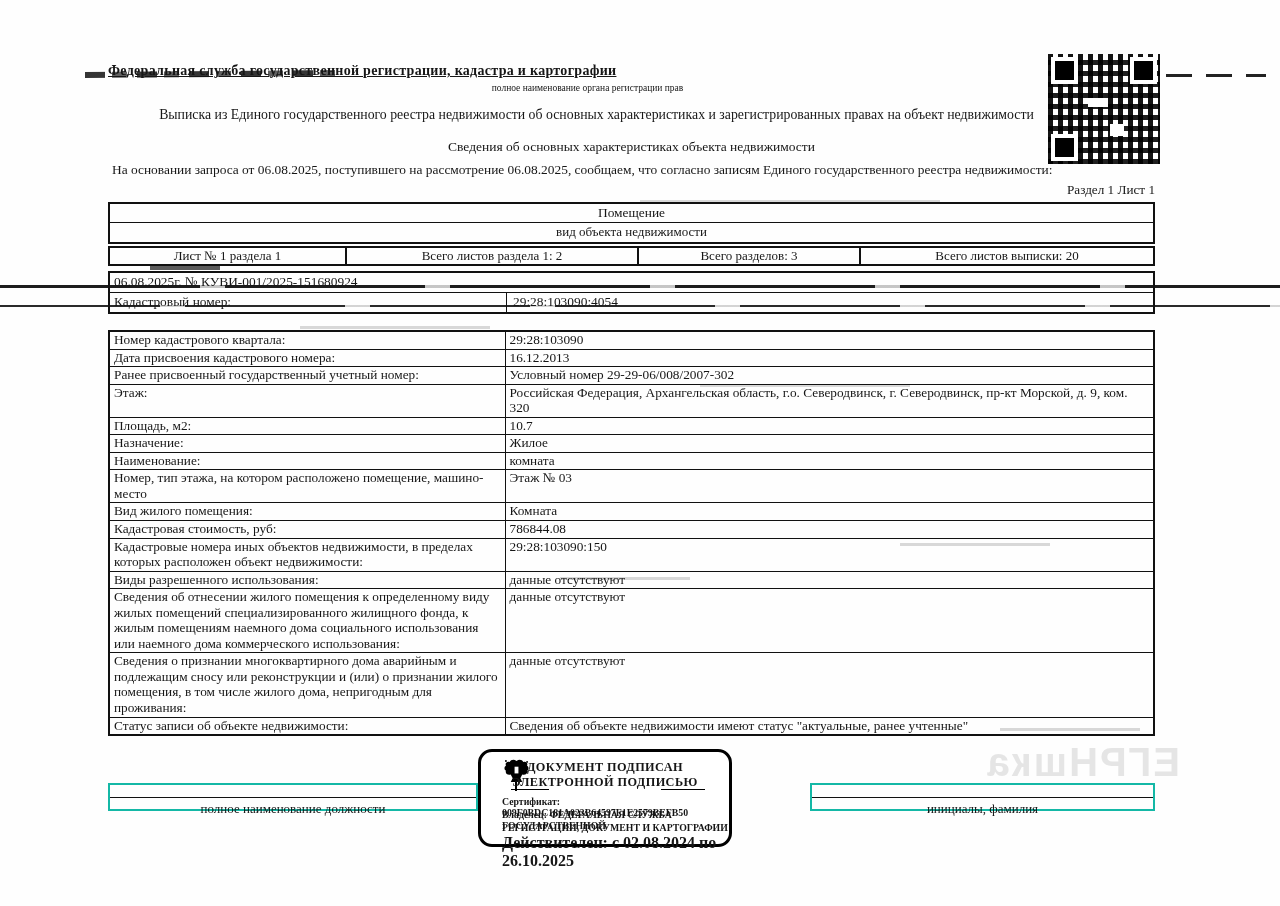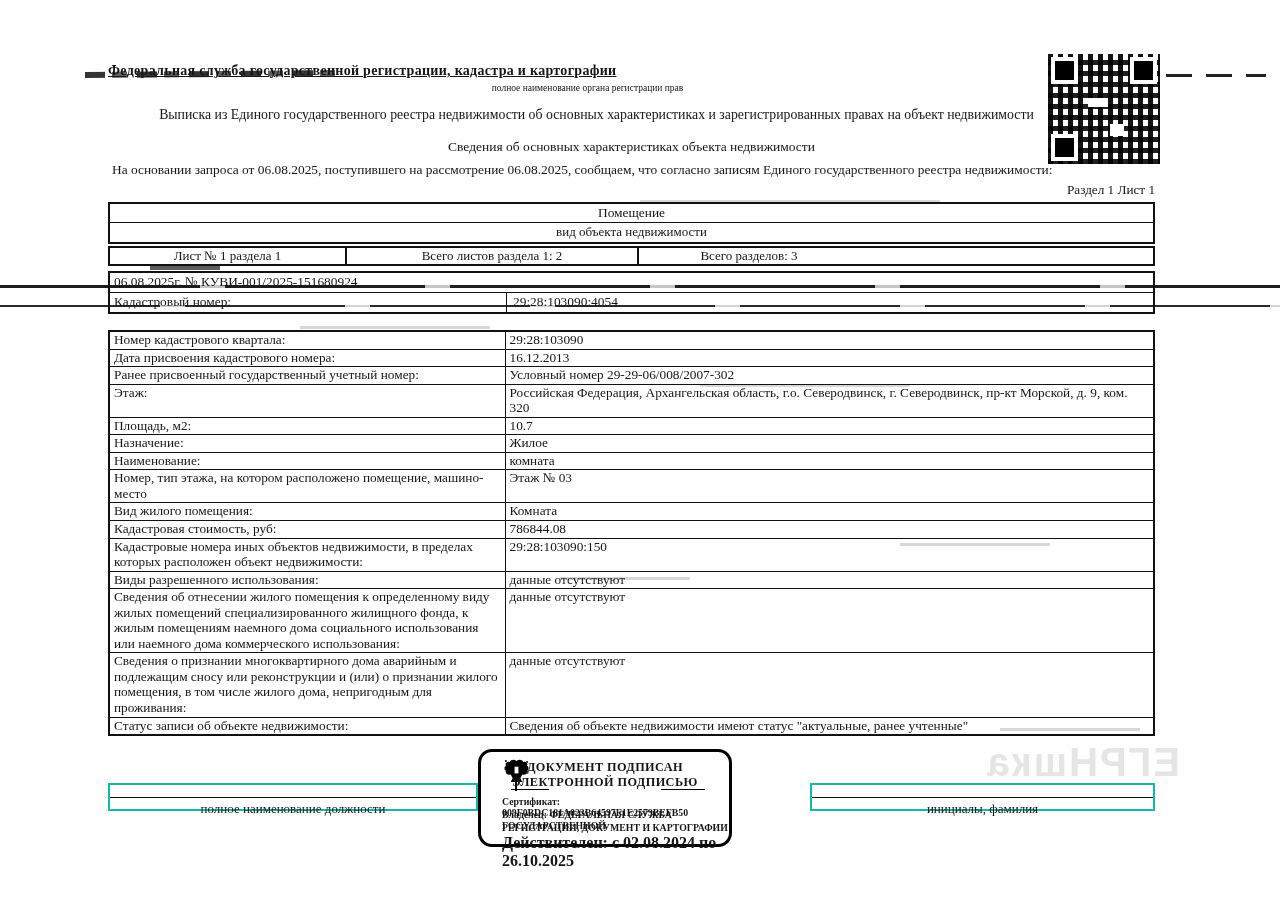--- a/index.html
+++ b/index.html
@@ -125,20 +125,21 @@
 
 <div class="abs t1">
   <div class="r1">Помещение</div>
   <div class="r2">вид объекта недвижимости</div>
 </div>
 
 <div class="abs sheetrow">
   <div class="c sc1">Лист № 1 раздела 1</div>
   <div class="c sc2">Всего листов раздела 1: 2</div>
   <div class="c sc3">Всего разделов: 3</div>
+  <div class="c sc4">Всего листов выписки: 20</div>
 </div>
 
 <div class="abs reqbox">
   <div class="ra">06.08.2025г. № КУВИ-001/2025-151680924</div>
   <div class="rb">
     <div class="lab">Кадастровый номер:</div>
     <div class="val">29:28:103090:4054</div>
   </div>
 </div>
 

